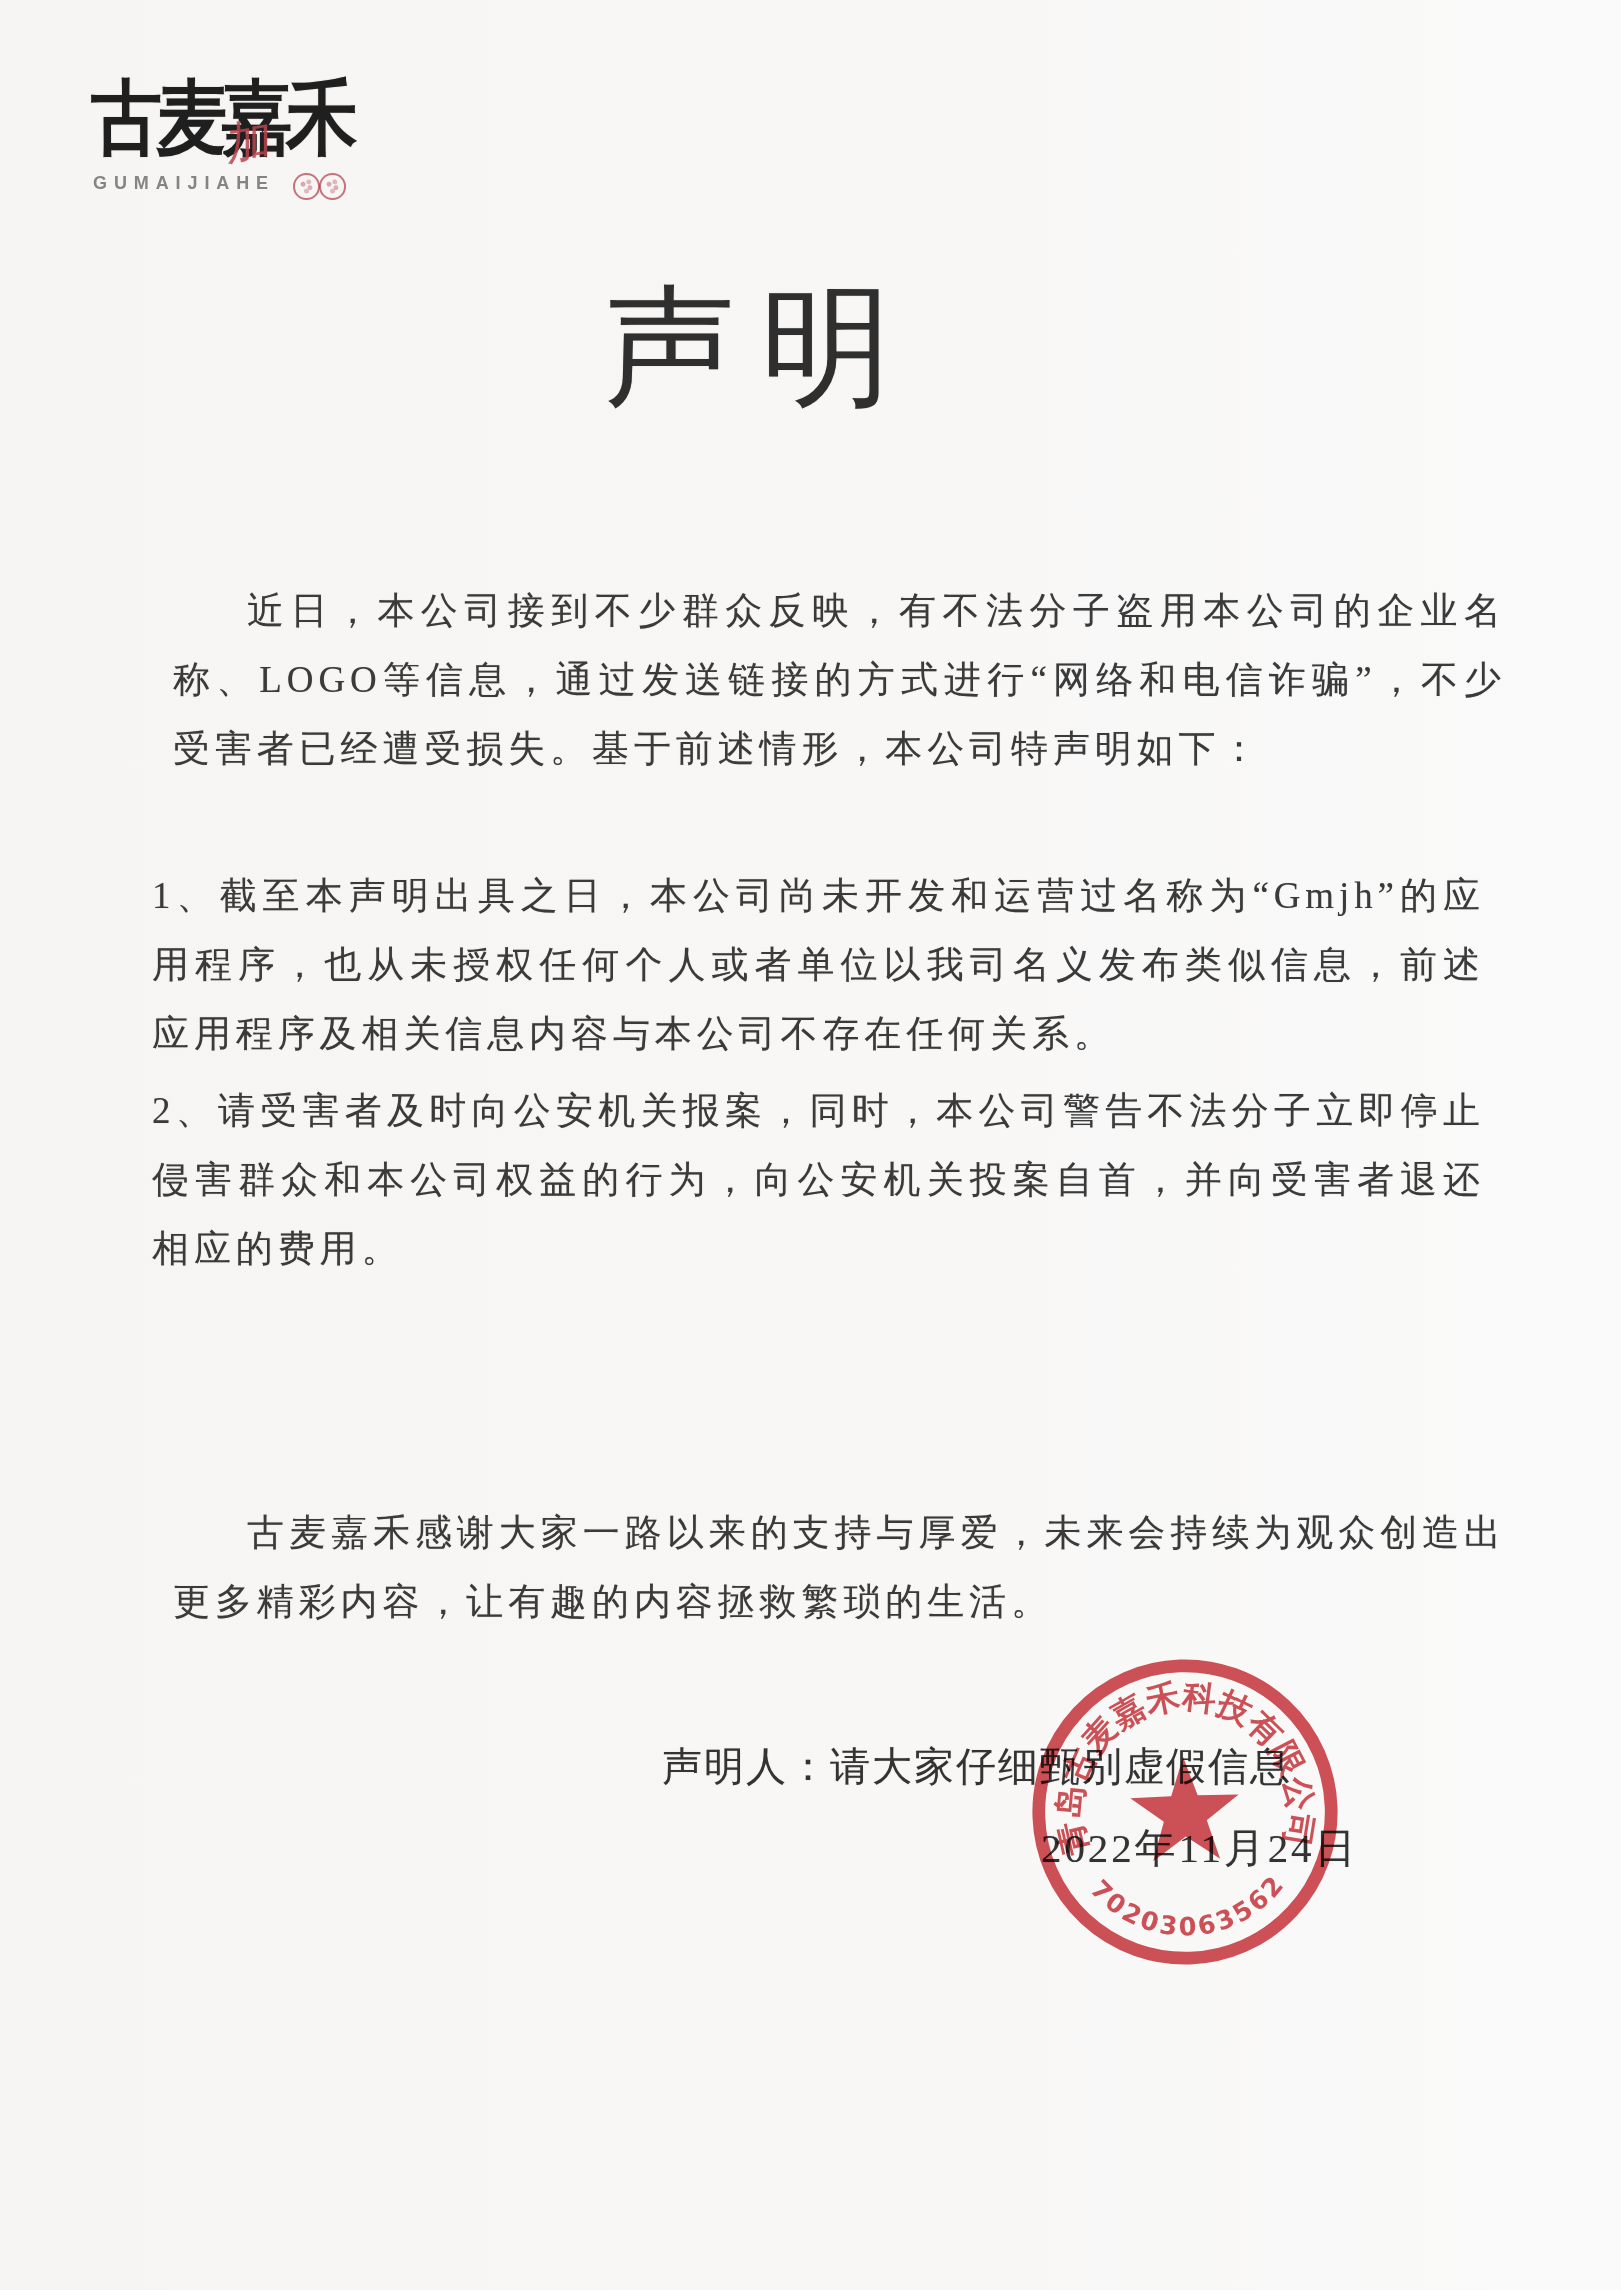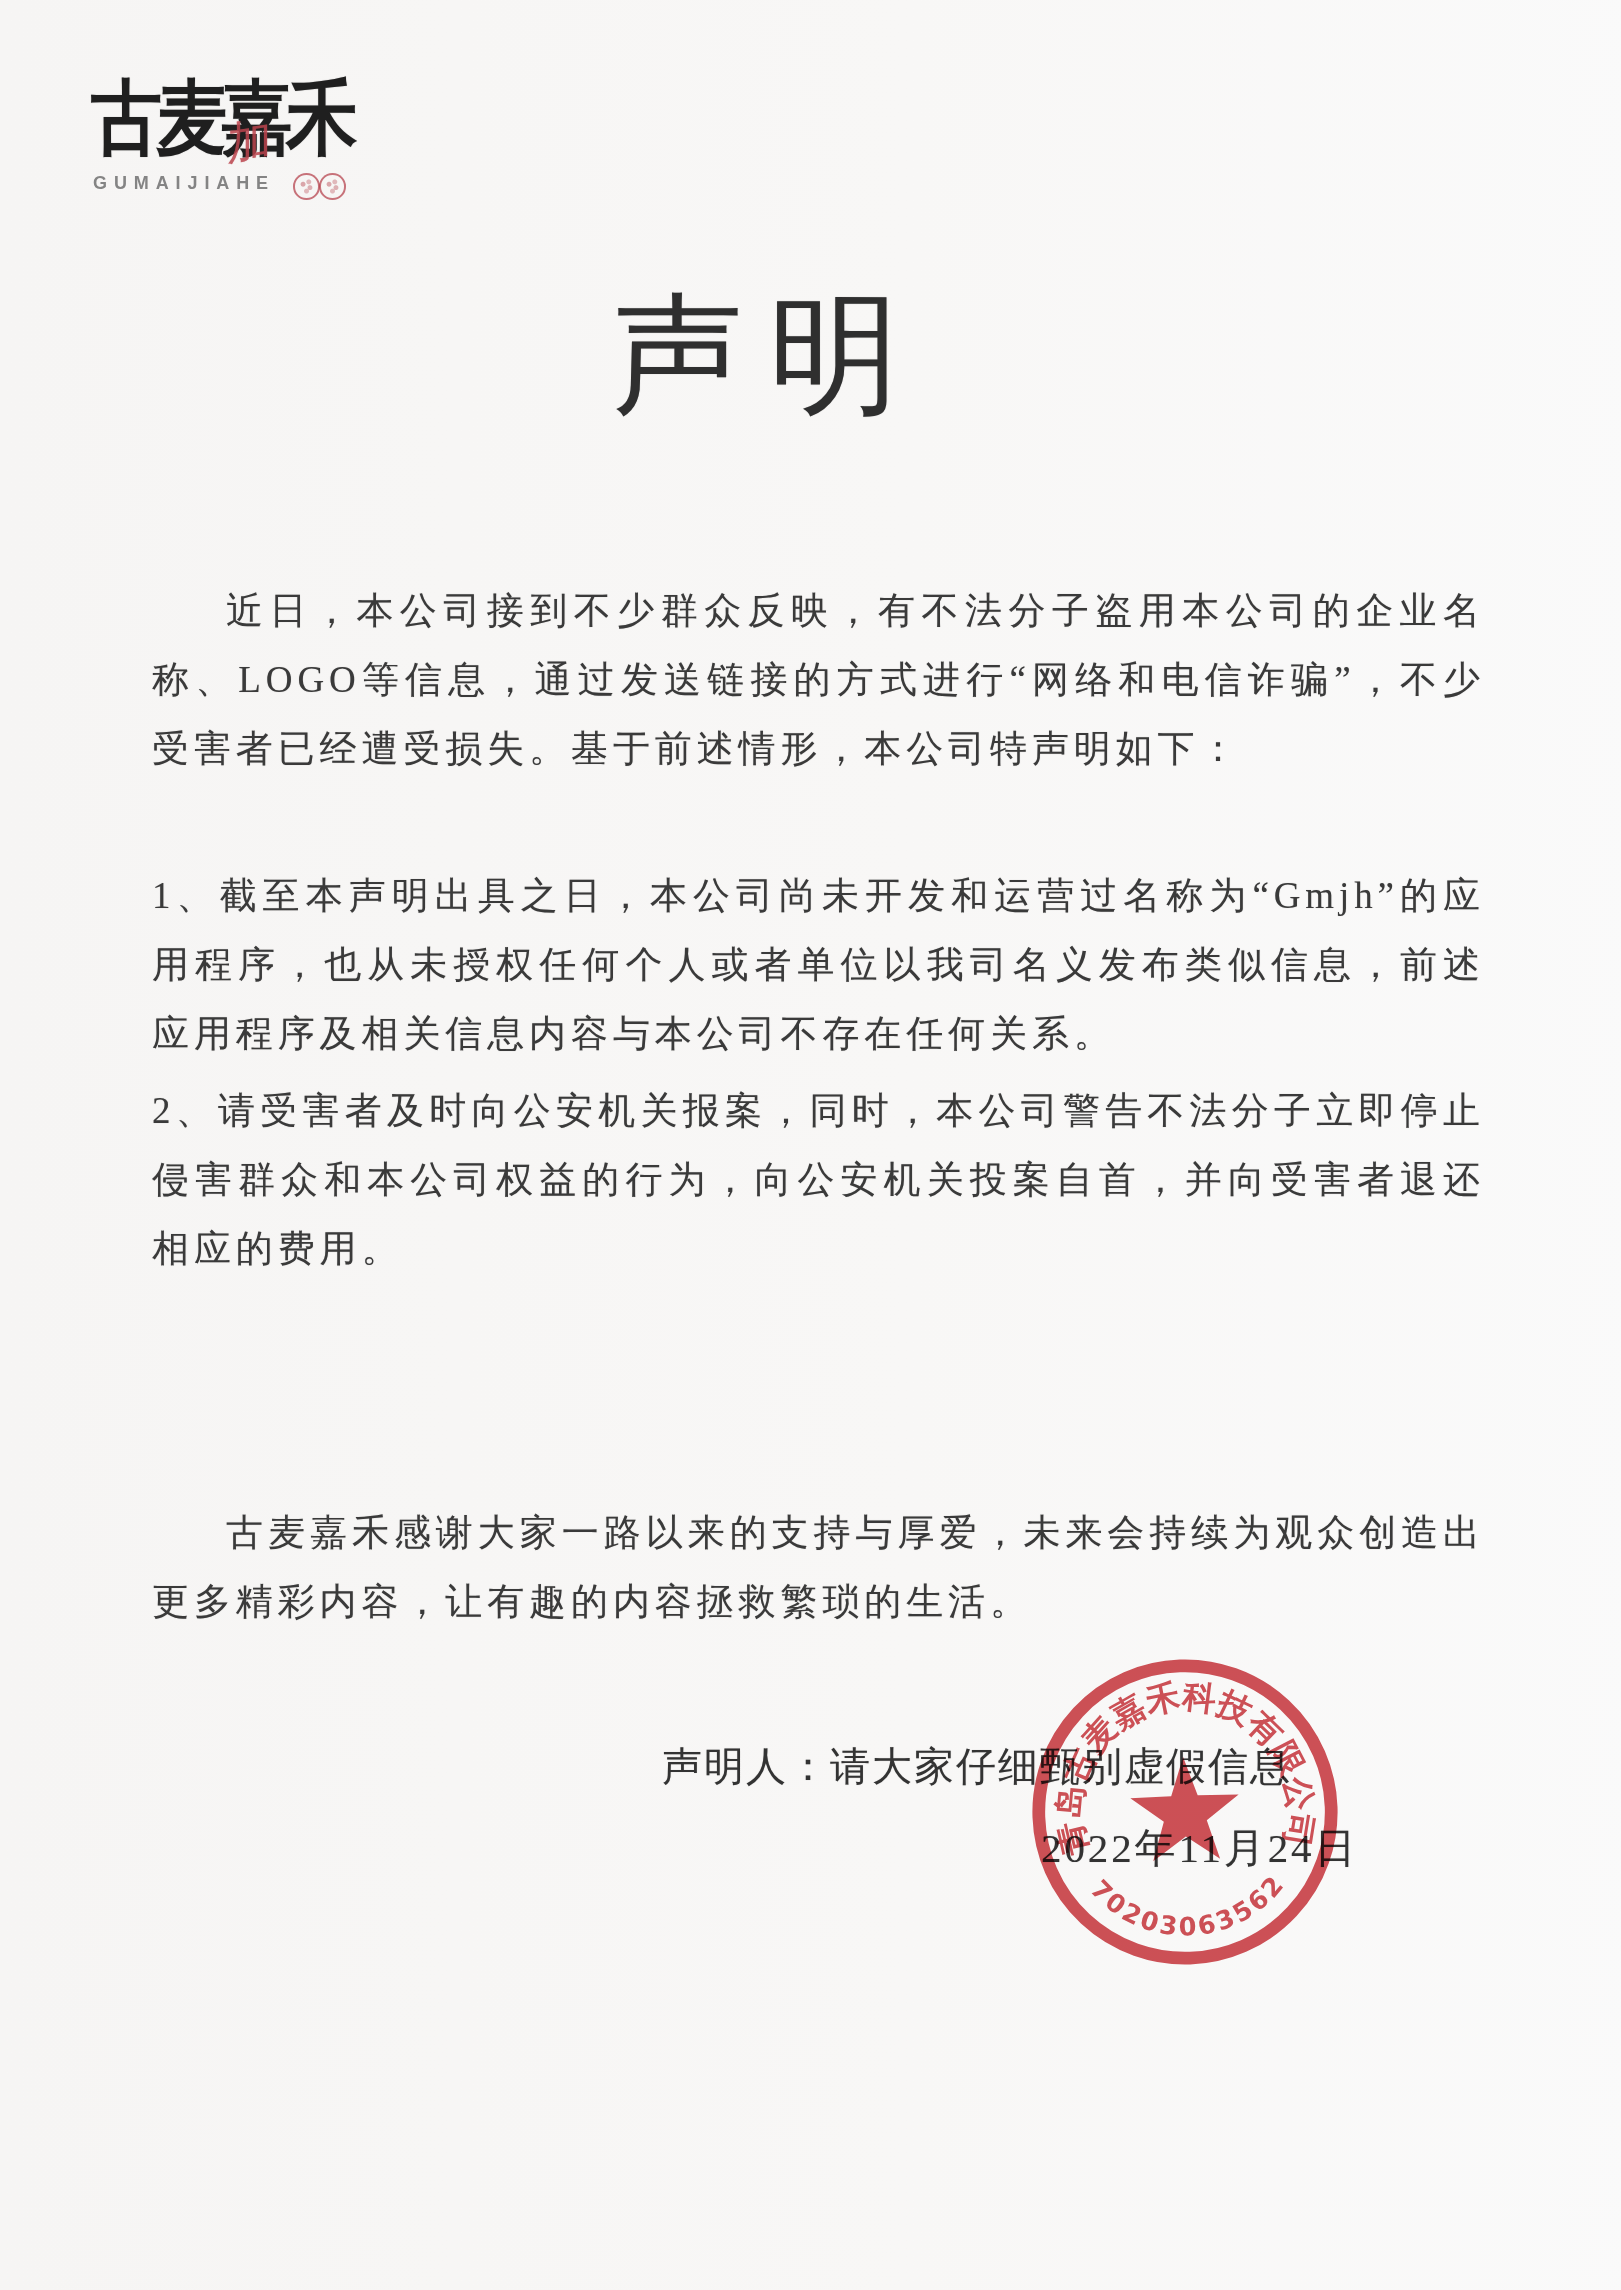--- a/index.html
+++ b/index.html
@@ -44,34 +44,34 @@
       radial-gradient(circle at 35% 40%, rgba(183,70,80,.45) 2px, transparent 2.9px),
       radial-gradient(circle at 65% 55%, rgba(183,70,80,.40) 2px, transparent 2.9px),
       radial-gradient(circle at 50% 70%, rgba(183,70,80,.35) 2px, transparent 2.9px),
       radial-gradient(circle at 60% 30%, rgba(183,70,80,.35) 2px, transparent 2.9px);
   }
   .mini-seal.s1{left:293px;}
   .mini-seal.s2{left:319px;}
 
   
   .title{
-    position:absolute;left:600px;top:272px;margin:12px;
+    position:absolute;left:600px;top:272px;margin:4px;
     font-size:131px;font-weight:normal;color:#2f2f2f;
     letter-spacing:25.5px;line-height:1.1;white-space:nowrap;
     text-shadow:0 0 1px rgba(0,0,0,.3);
   }
 
   
   .para{
     position:absolute;left:152px;width:1333px;margin:0;
     font-size:37px;line-height:69px;letter-spacing:4.9px;
     text-align:justify;color:#3a3a3a;
     text-shadow:0 0 1px rgba(0,0,0,.25);
   }
-  .indent{text-indent:74px;}
+  .indent{text-indent:74px;margin-left:21px;}
   .intro{top:576px;}
   .items{position:absolute;left:152px;top:861px;width:1333px;}
   .items .para{position:static;width:auto;margin:0 0 7.8px 0;}
   .closing{top:1498px;}
 
   
   .signature{
     position:absolute;left:662px;top:1739px;
     font-size:40px;letter-spacing:2px;color:#333;
     text-shadow:0 0 1px rgba(0,0,0,.25);white-space:nowrap;

